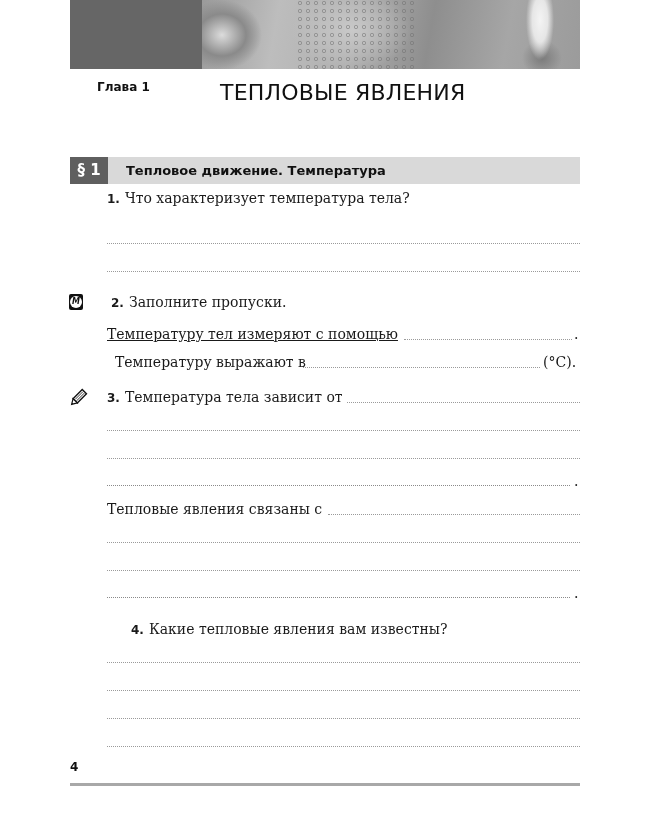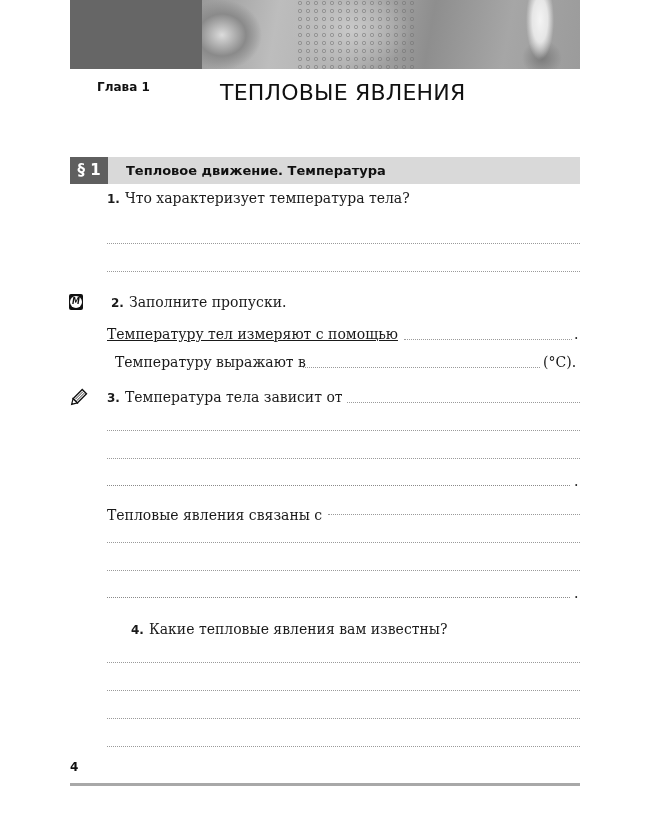--- a/index.html
+++ b/index.html
@@ -95,21 +95,21 @@
 </div>
 <div class="abs q" style="left:107px; top:388px;">
   <span class="qnum">3.</span><span>Температура тела зависит от</span>
 </div>
 <div class="abs line" style="left:347px; top:402px; width:233px;"></div>
 <div class="abs line" style="left:107px; top:430px; width:473px;"></div>
 <div class="abs line" style="left:107px; top:458px; width:473px;"></div>
 <div class="abs line-solid" style="left:107px; top:485px; width:463px;"></div>
 <div class="abs q" style="left:574px; top:472px;">.</div>
 
-<div class="abs q" style="left:107px; top:500px;margin-top:6px;">Тепловые явления связаны с</div>
+<div class="abs q" style="left:107px; top:500px;">Тепловые явления связаны с</div>
 <div class="abs line" style="left:328px; top:514px; width:252px;"></div>
 <div class="abs line" style="left:107px; top:542px; width:473px;"></div>
 <div class="abs line" style="left:107px; top:570px; width:473px;"></div>
 <div class="abs line-solid" style="left:107px; top:597px; width:463px;"></div>
 <div class="abs q" style="left:574px; top:584px;">.</div>
 
 <div class="abs q" style="left:107px; top:620px;margin-left:24px;">
   <span class="qnum">4.</span><span>Какие тепловые явления вам известны?</span>
 </div>
 <div class="abs line" style="left:107px; top:662px; width:473px;"></div>

